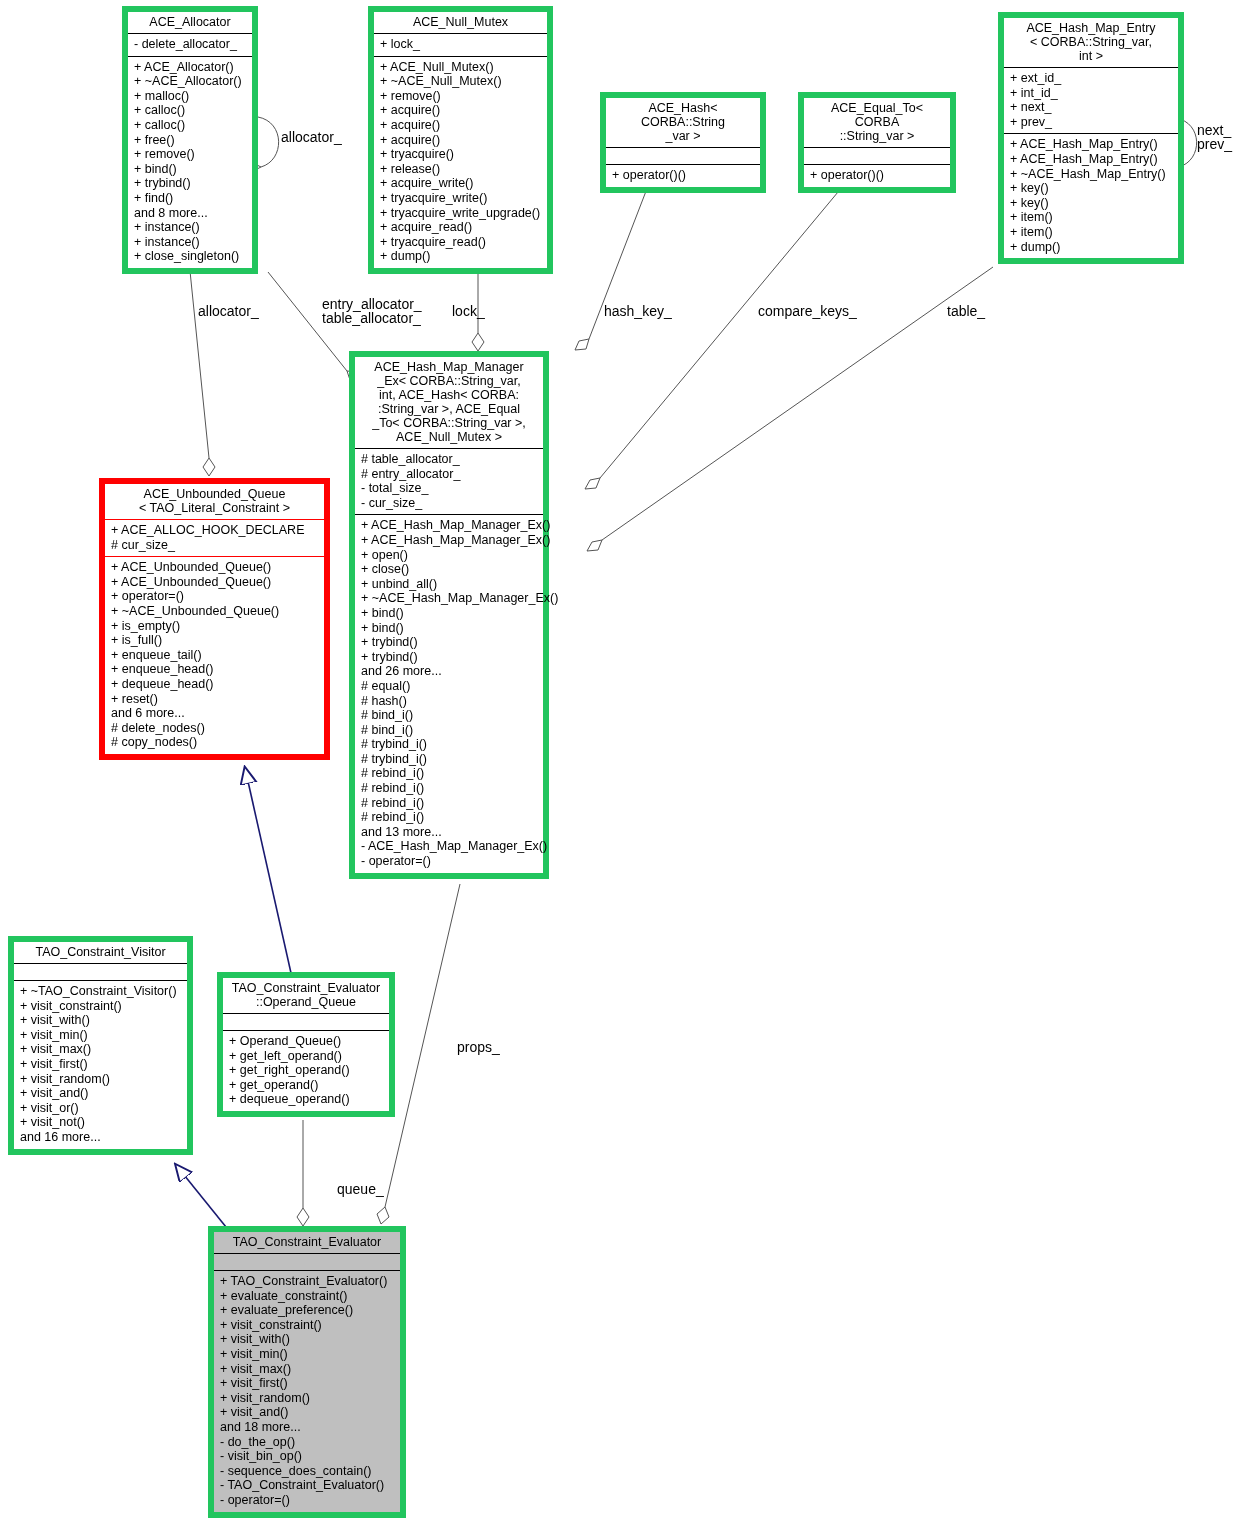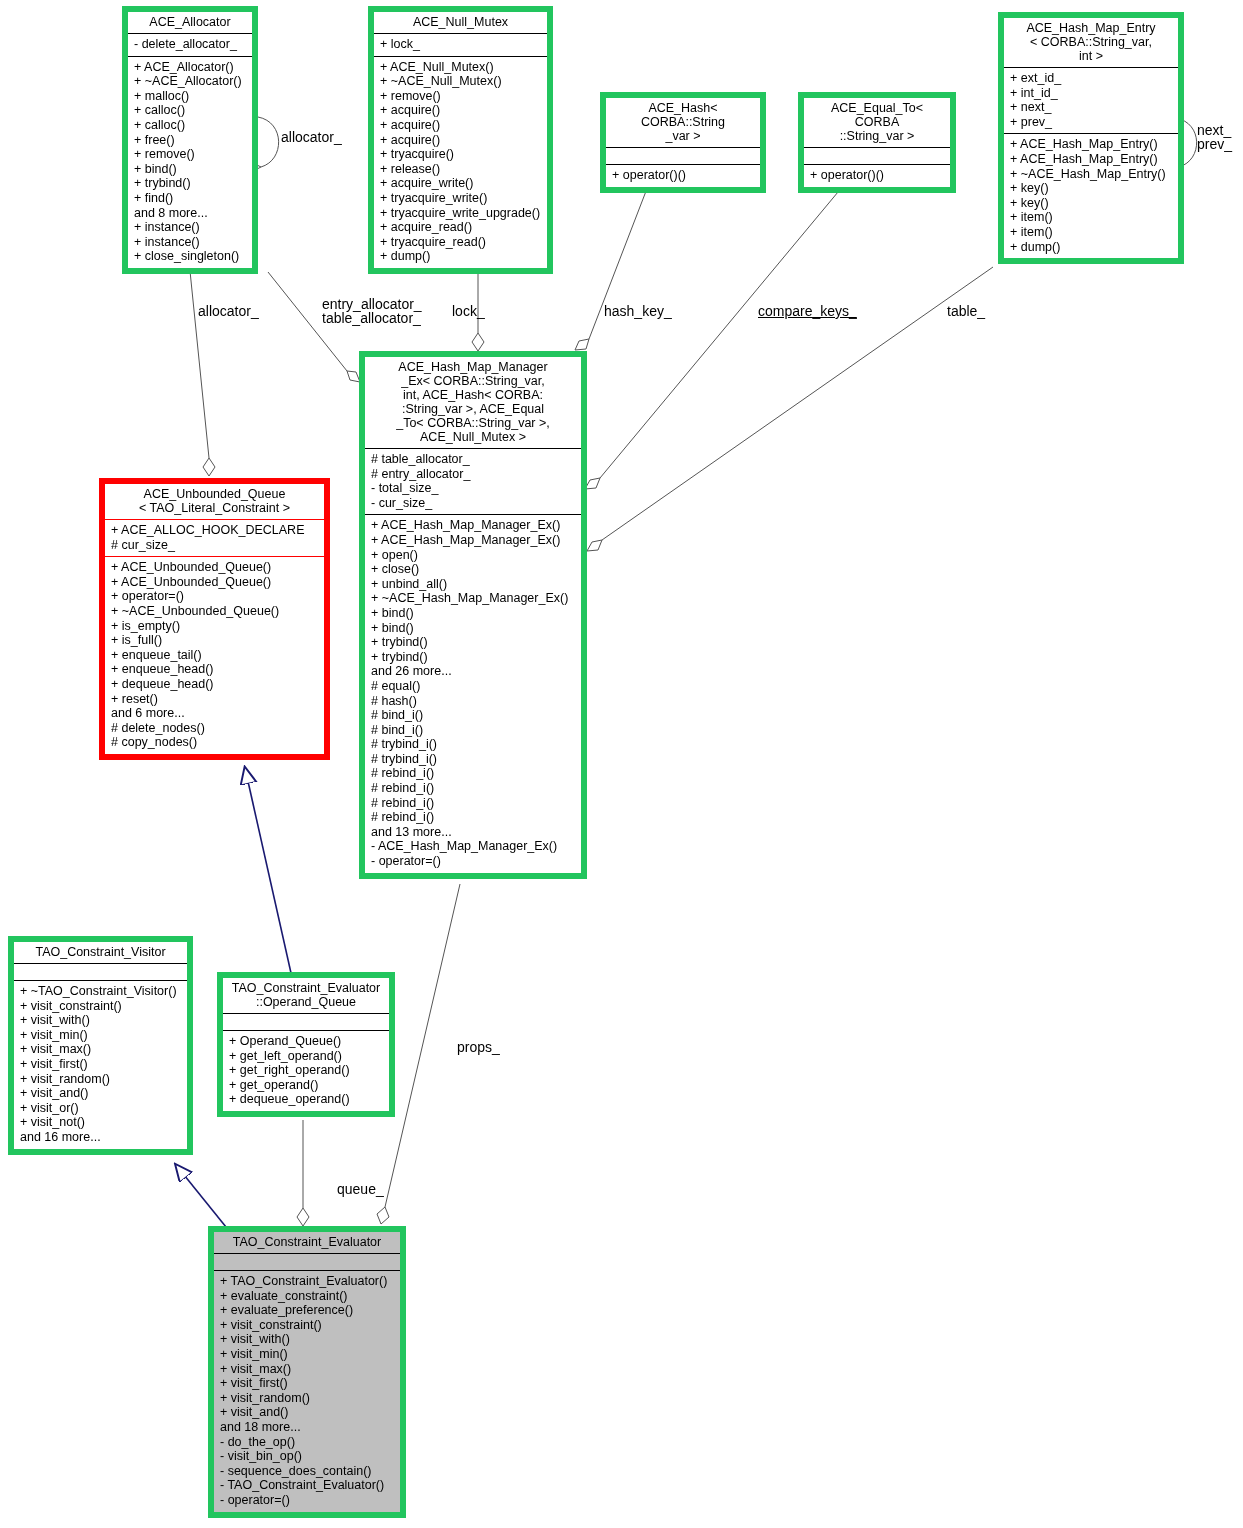--- a/index.html
+++ b/index.html
@@ -153,21 +153,21 @@
         <div class="row">+ ACE_Hash_Map_Entry()</div>
         <div class="row">+ ~ACE_Hash_Map_Entry()</div>
         <div class="row">+ key()</div>
         <div class="row">+ key()</div>
         <div class="row">+ item()</div>
         <div class="row">+ item()</div>
         <div class="row">+ dump()</div>
       </div>
   </div>
 
-  <div class="uml" style="left:359px;top:351px;width:228px;">
+  <div class="uml" style="left:349px;top:351px;width:200px;">
     <div class="title">ACE_Hash_Map_Manager
 _Ex&lt; CORBA::String_var,
  int, ACE_Hash&lt; CORBA:
 :String_var &gt;, ACE_Equal
 _To&lt; CORBA::String_var &gt;,
 ACE_Null_Mutex &gt;</div>
     <div class="sec">
         <div class="row"># table_allocator_</div>
         <div class="row"># entry_allocator_</div>
         <div class="row">- total_size_</div>
@@ -280,18 +280,18 @@
   </div>
 
   <div class="edgelabel" style="left:281px;top:130px;">allocator_</div>
   <div class="edgelabel" style="left:1197px;top:123px;">next_
 prev_</div>
   <div class="edgelabel" style="left:198px;top:304px;">allocator_</div>
   <div class="edgelabel" style="left:322px;top:297px;">entry_allocator_
 table_allocator_</div>
   <div class="edgelabel" style="left:452px;top:304px;text-align:right;">lock_</div>
   <div class="edgelabel" style="left:604px;top:304px;">hash_key_</div>
-  <div class="edgelabel" style="left:758px;top:304px;text-decoration:underline;">compare_keys_</div>
+  <div class="edgelabel" style="left:758px;top:304px;">compare_keys_</div>
   <div class="edgelabel" style="left:947px;top:304px;">table_</div>
   <div class="edgelabel" style="left:457px;top:1040px;">props_</div>
   <div class="edgelabel" style="left:308px;top:1182px;margin-left:29px;">queue_</div>
 
 </div>
 
 </body></html>

